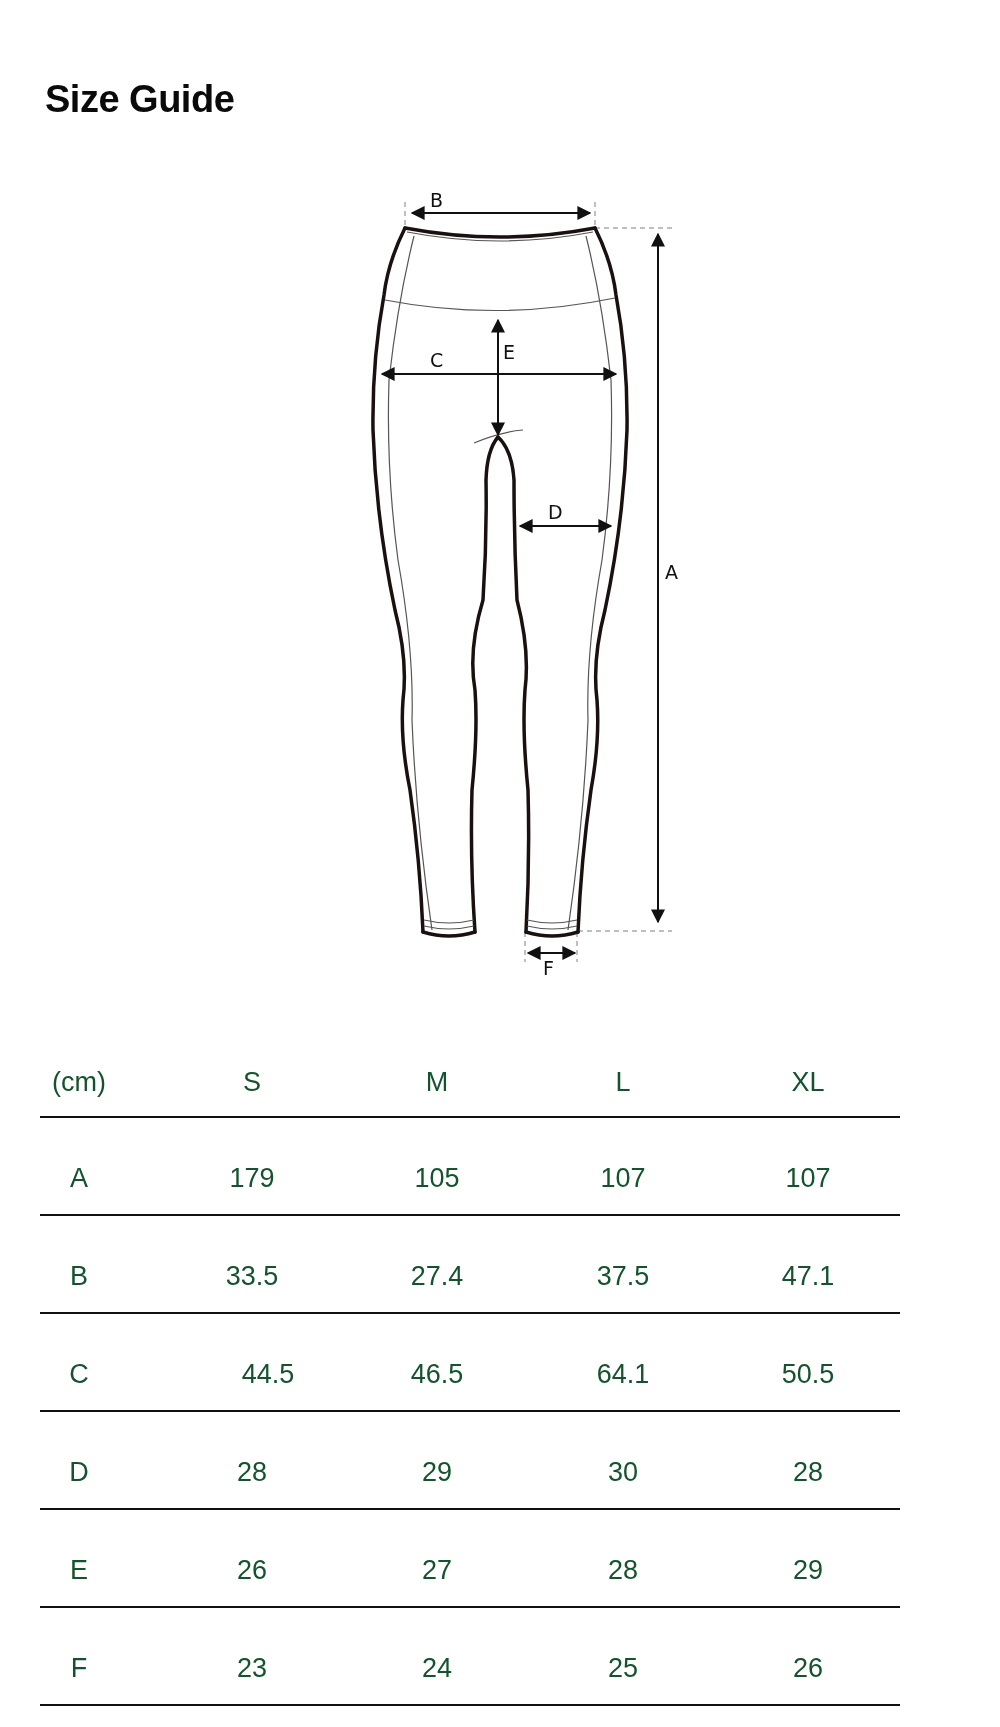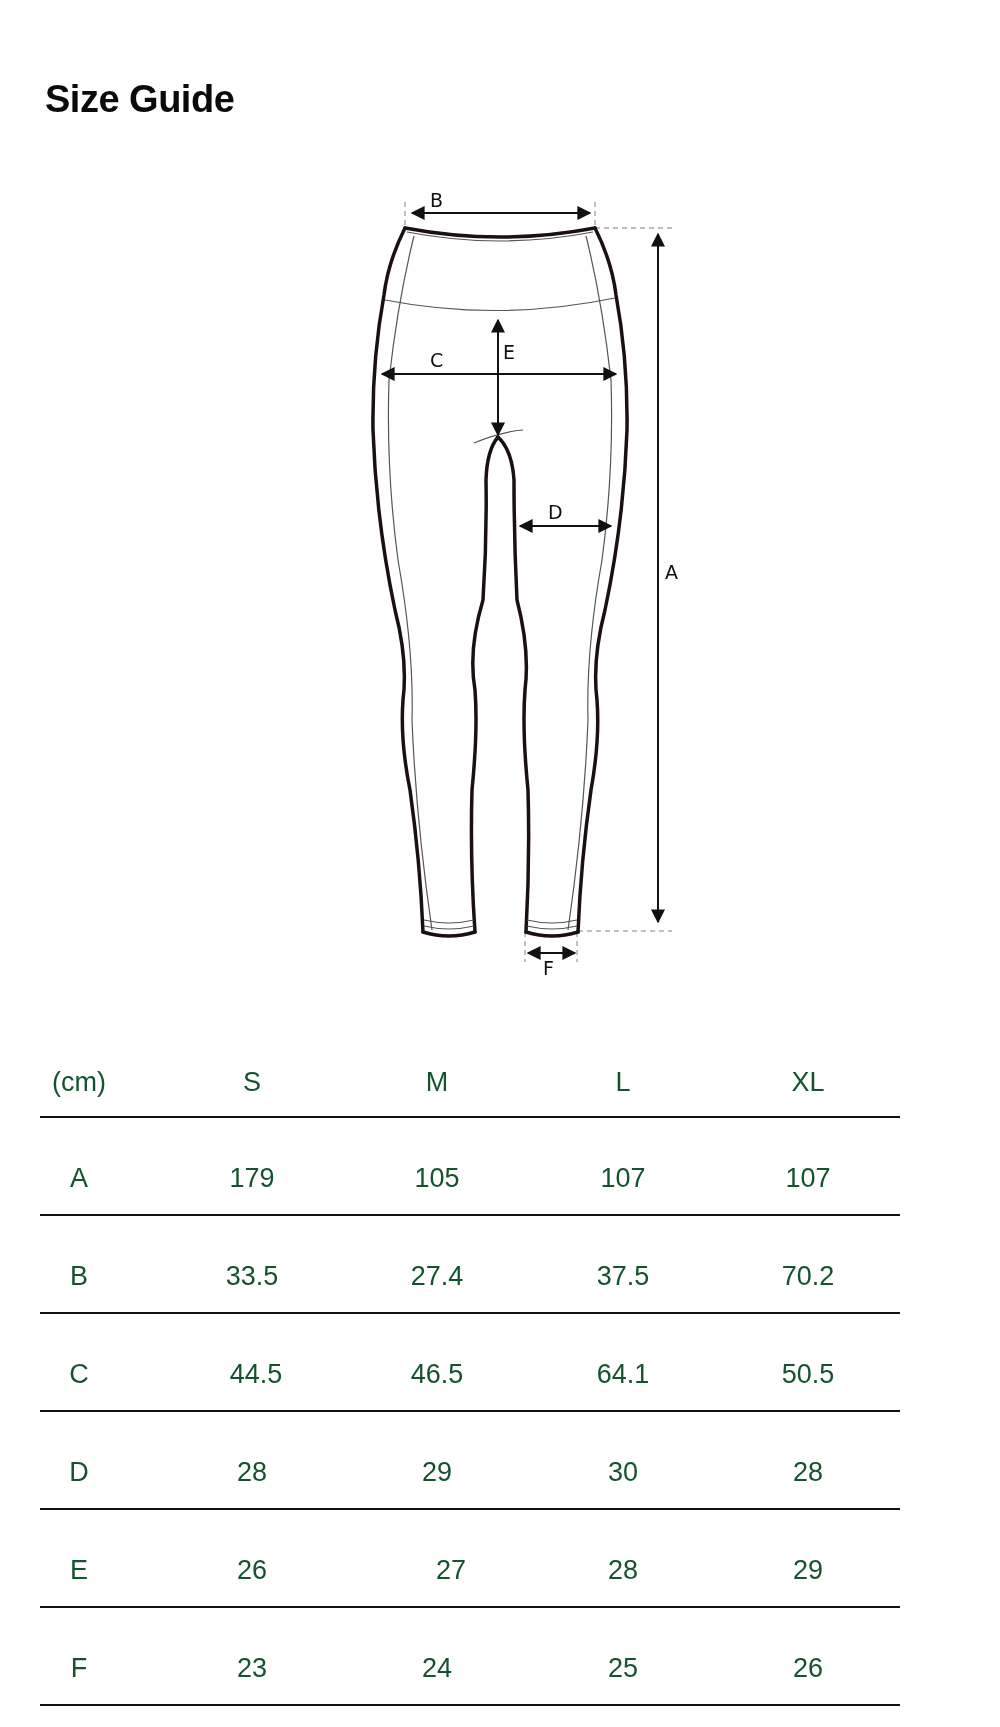--- a/index.html
+++ b/index.html
@@ -97,43 +97,43 @@
     <span class="cell" style="left:397px">105</span>
     <span class="cell" style="left:583px">107</span>
     <span class="cell" style="left:768px">107</span>
   </div>
 
   <div class="row">
     <span class="cell" style="left:39px">B</span>
     <span class="cell" style="left:212px">33.5</span>
     <span class="cell" style="left:397px">27.4</span>
     <span class="cell" style="left:583px">37.5</span>
-    <span class="cell" style="left:768px">70.2</span>
+    <span class="cell" style="left:768px">47.1</span>
   </div>
 
   <div class="row">
     <span class="cell" style="left:39px">C</span>
-    <span class="cell" style="left:216px">44.5</span>
+    <span class="cell" style="left:228px">44.5</span>
     <span class="cell" style="left:397px">46.5</span>
     <span class="cell" style="left:583px">64.1</span>
     <span class="cell" style="left:768px">50.5</span>
   </div>
 
   <div class="row">
     <span class="cell" style="left:39px">D</span>
     <span class="cell" style="left:212px">28</span>
     <span class="cell" style="left:397px">29</span>
     <span class="cell" style="left:583px">30</span>
     <span class="cell" style="left:768px">28</span>
   </div>
 
   <div class="row">
     <span class="cell" style="left:39px">E</span>
     <span class="cell" style="left:212px">26</span>
-    <span class="cell" style="left:411px">27</span>
+    <span class="cell" style="left:397px">27</span>
     <span class="cell" style="left:583px">28</span>
     <span class="cell" style="left:768px">29</span>
   </div>
 
   <div class="row">
     <span class="cell" style="left:39px">F</span>
     <span class="cell" style="left:212px">23</span>
     <span class="cell" style="left:397px">24</span>
     <span class="cell" style="left:583px">25</span>
     <span class="cell" style="left:768px">26</span>

